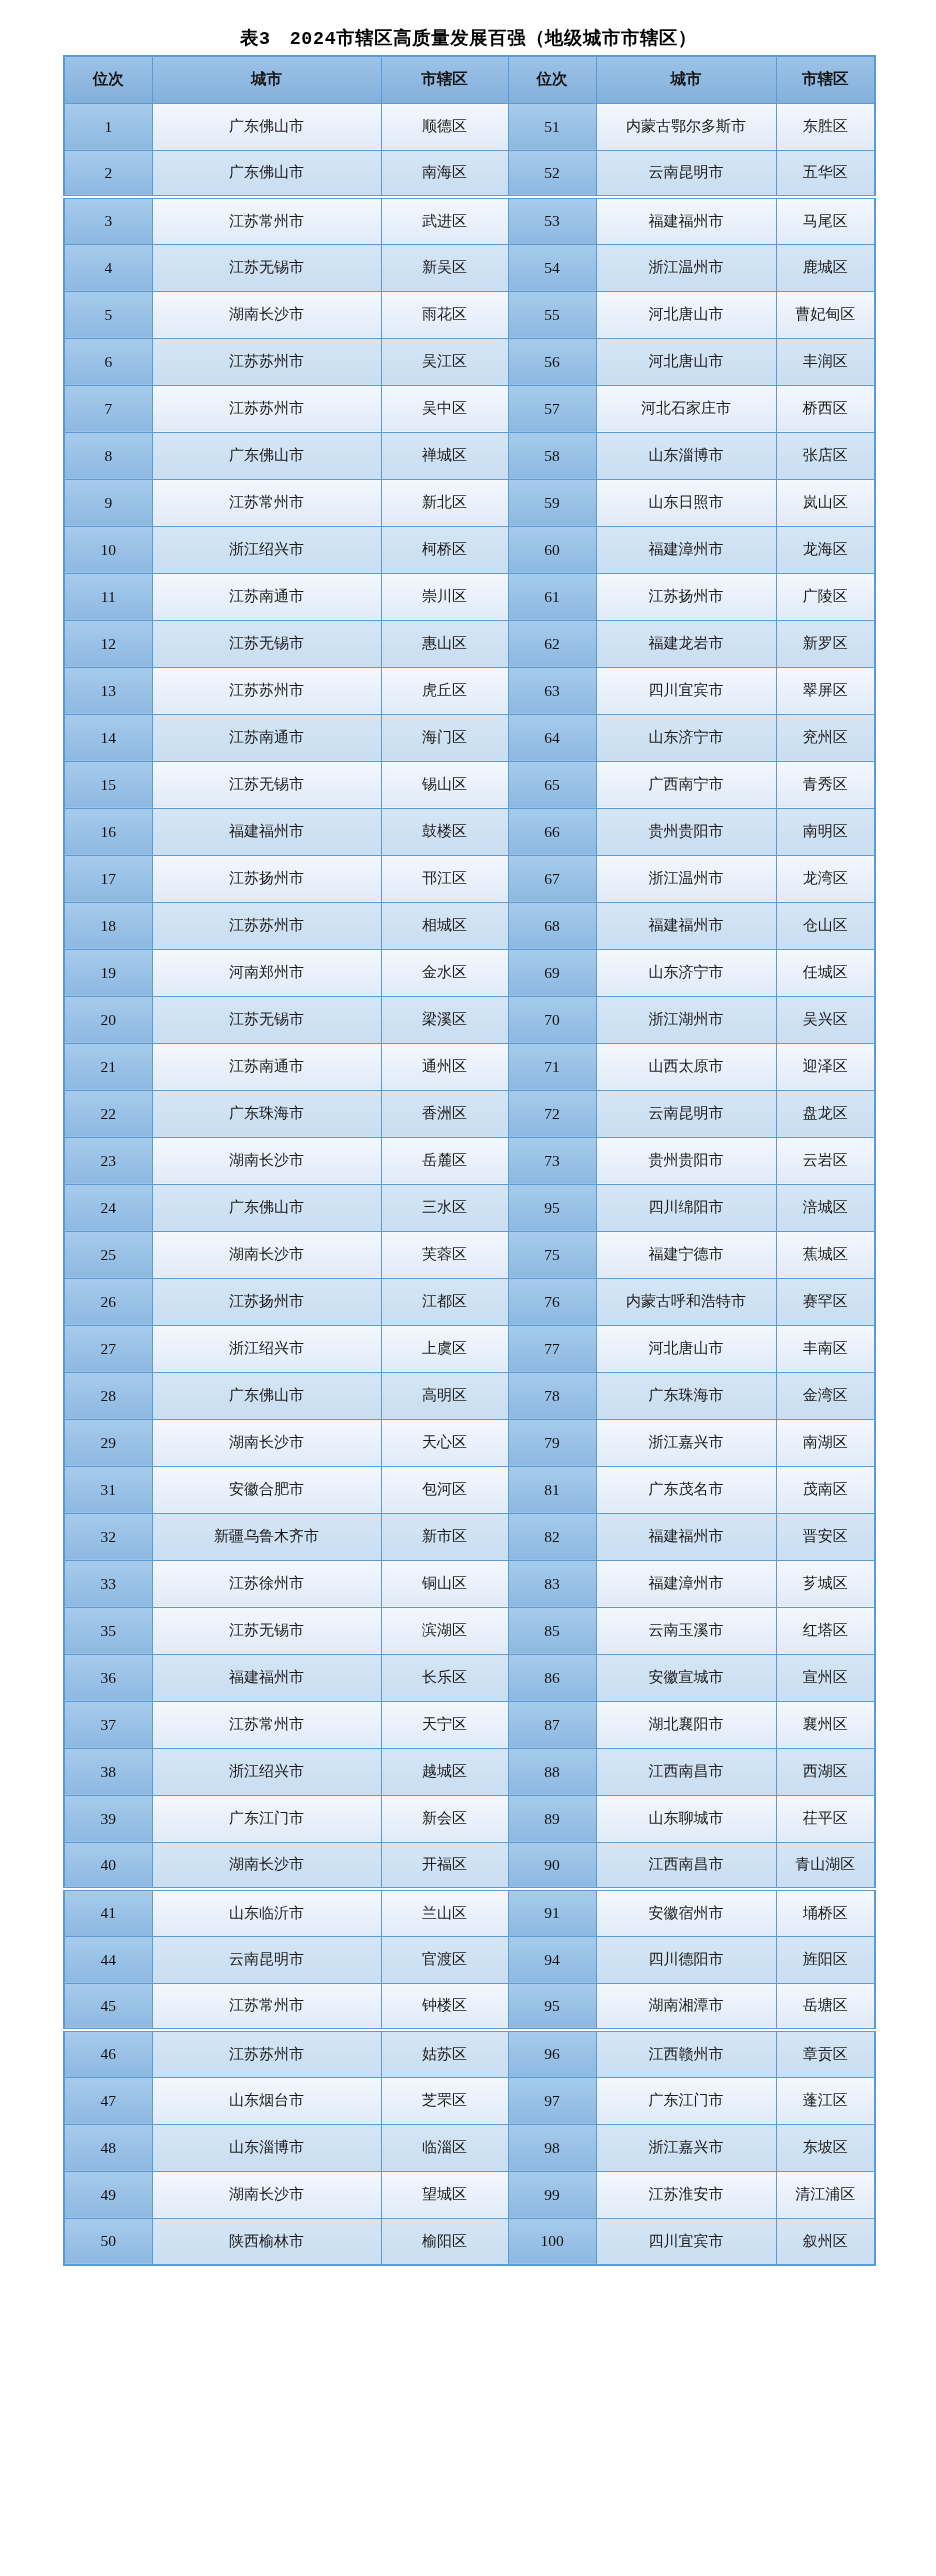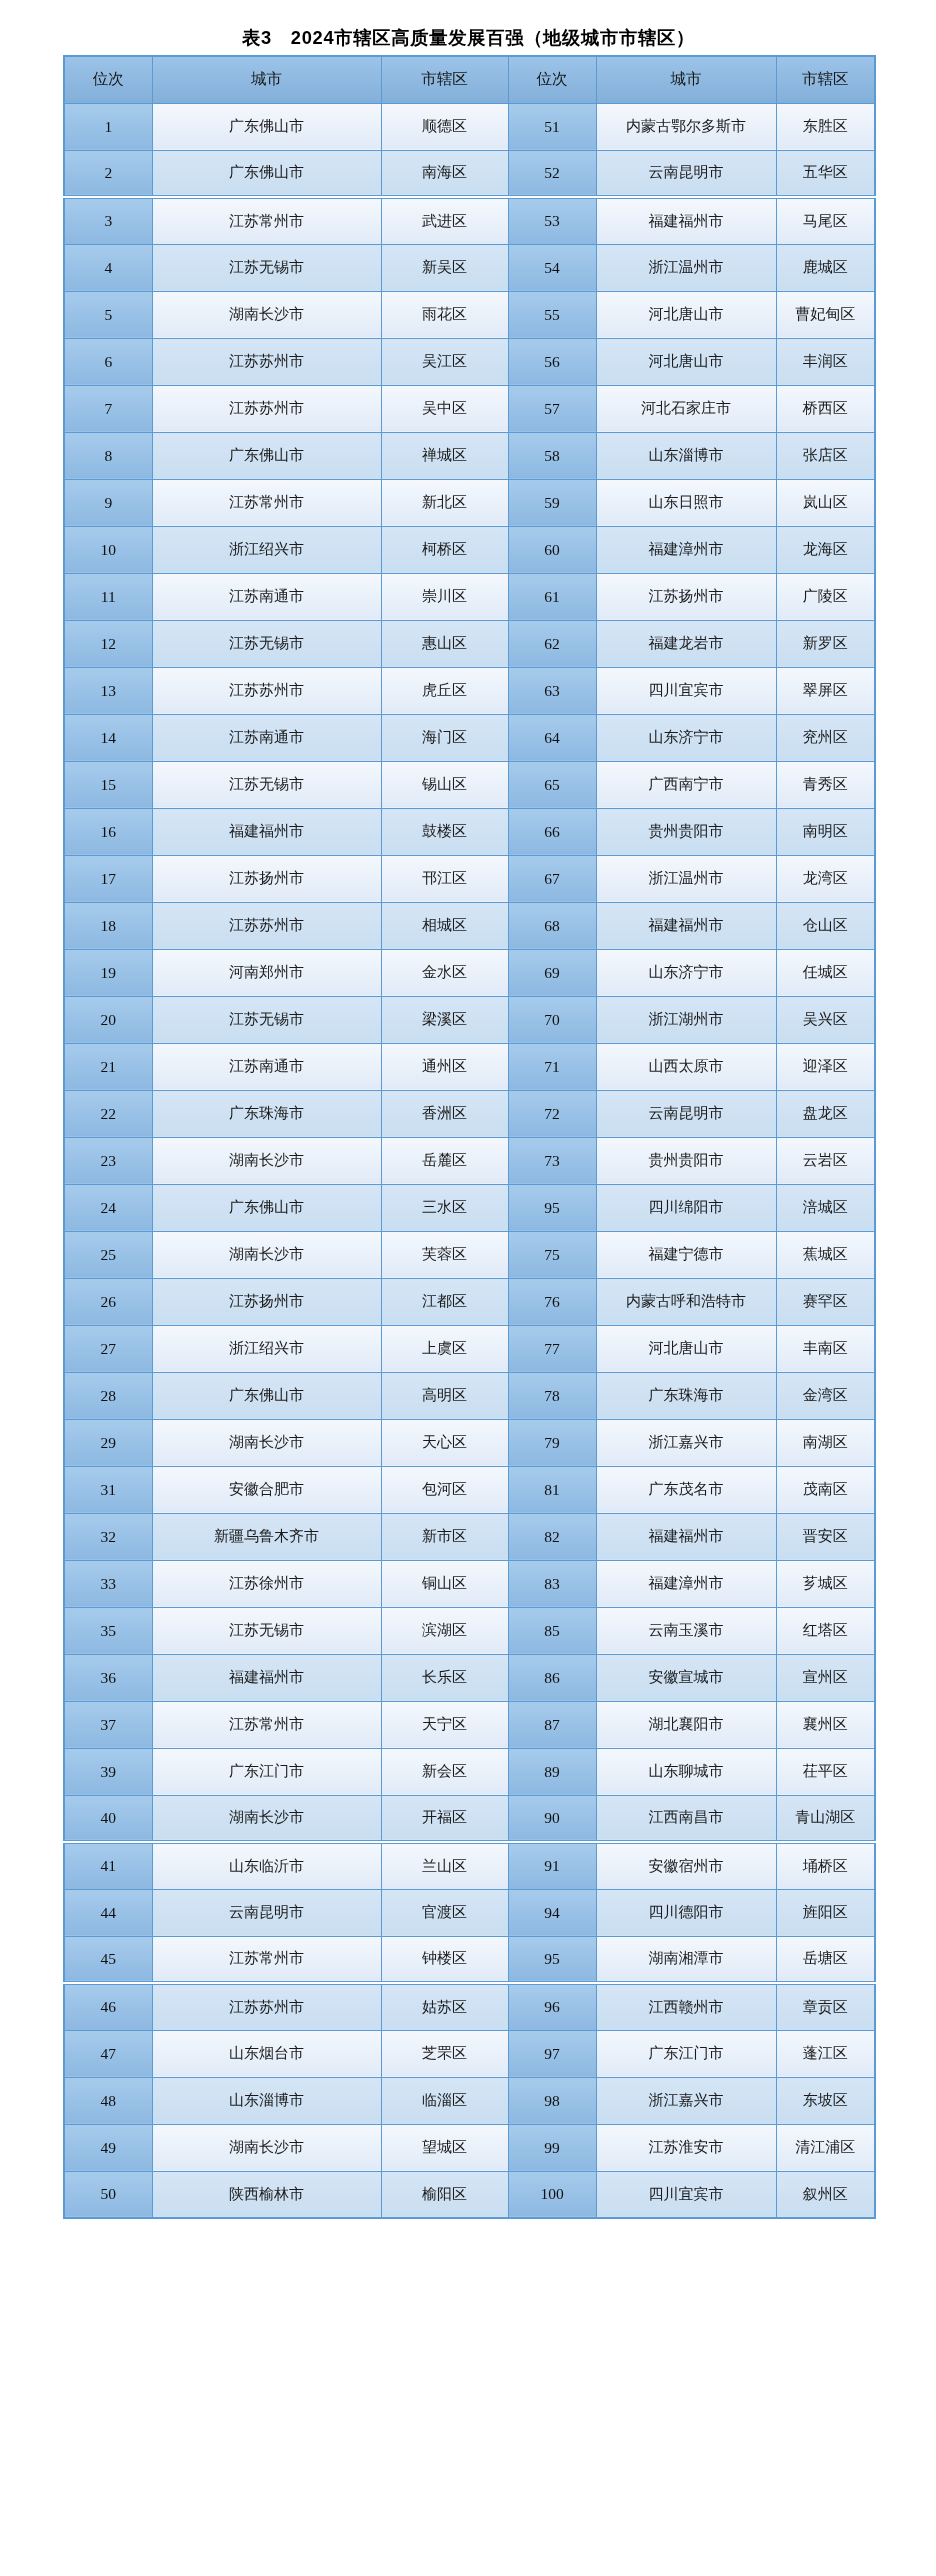--- a/index.html
+++ b/index.html
@@ -4,35 +4,35 @@
 <style>
   * { margin:0; padding:0; box-sizing:border-box; }
   html, body { background:#ffffff; }
   body {
     width:937px; height:2576px; position:relative;
     font-family:"Liberation Sans", sans-serif;
   }
   .title {
     position:absolute; top:25.4px; left:63px; width:811px;
     text-align:center; font-size:18.3px; font-weight:700; color:#000;
-    letter-spacing:0.7px; white-space:nowrap;
+    letter-spacing:0.7px; white-space:nowrap;font-family:Liberation Mono, monospace;
   }
   table.rank-table {
     position:absolute; top:55px; left:63px; width:811px;
     border-collapse:collapse; table-layout:fixed;
     border:2.1px solid var(--border,#5b9bd5);
   }
   th, td {
     border:1.4px solid var(--border,#5b9bd5);
     text-align:center; vertical-align:middle;
     height:47px; font-size:15px; color:var(--text,#1a1a1a);
     overflow:hidden; white-space:nowrap;
   }
   th {
-    font-weight:400; font-size:15.5px; color:#161616;
+    font-weight:700; font-size:15.5px; color:#161616;
     background:linear-gradient(180deg, var(--header-top,#9cc3e8) 0%, var(--header-bottom,#82afd9) 100%);
   }
   th.c0, td.c0 { width:88px; }
   th.c1, td.c1 { width:229px; }
   th.c2, td.c2 { width:127px; }
   th.c3, td.c3 { width:88px; }
   th.c4, td.c4 { width:180px; }
   th.c5, td.c5 { width:99px; }
   td.c0, td.c3 {
     background:linear-gradient(180deg, var(--rank-top,#a6cbec) 0%, var(--rank-bottom,#8db8e1) 100%);
@@ -336,20 +336,28 @@
           <td class="c5">宣州区</td>
         </tr>
         <tr class="odd">
           <td class="c0">37</td>
           <td class="c1">江苏常州市</td>
           <td class="c2">天宁区</td>
           <td class="c3">87</td>
           <td class="c4">湖北襄阳市</td>
           <td class="c5">襄州区</td>
         </tr>
+        <tr class="even">
+          <td class="c0">38</td>
+          <td class="c1">浙江绍兴市</td>
+          <td class="c2">越城区</td>
+          <td class="c3">88</td>
+          <td class="c4">江西南昌市</td>
+          <td class="c5">西湖区</td>
+        </tr>
         <tr class="odd">
           <td class="c0">39</td>
           <td class="c1">广东江门市</td>
           <td class="c2">新会区</td>
           <td class="c3">89</td>
           <td class="c4">山东聊城市</td>
           <td class="c5">茌平区</td>
         </tr>
         <tr class="even seam">
           <td class="c0">40</td>

